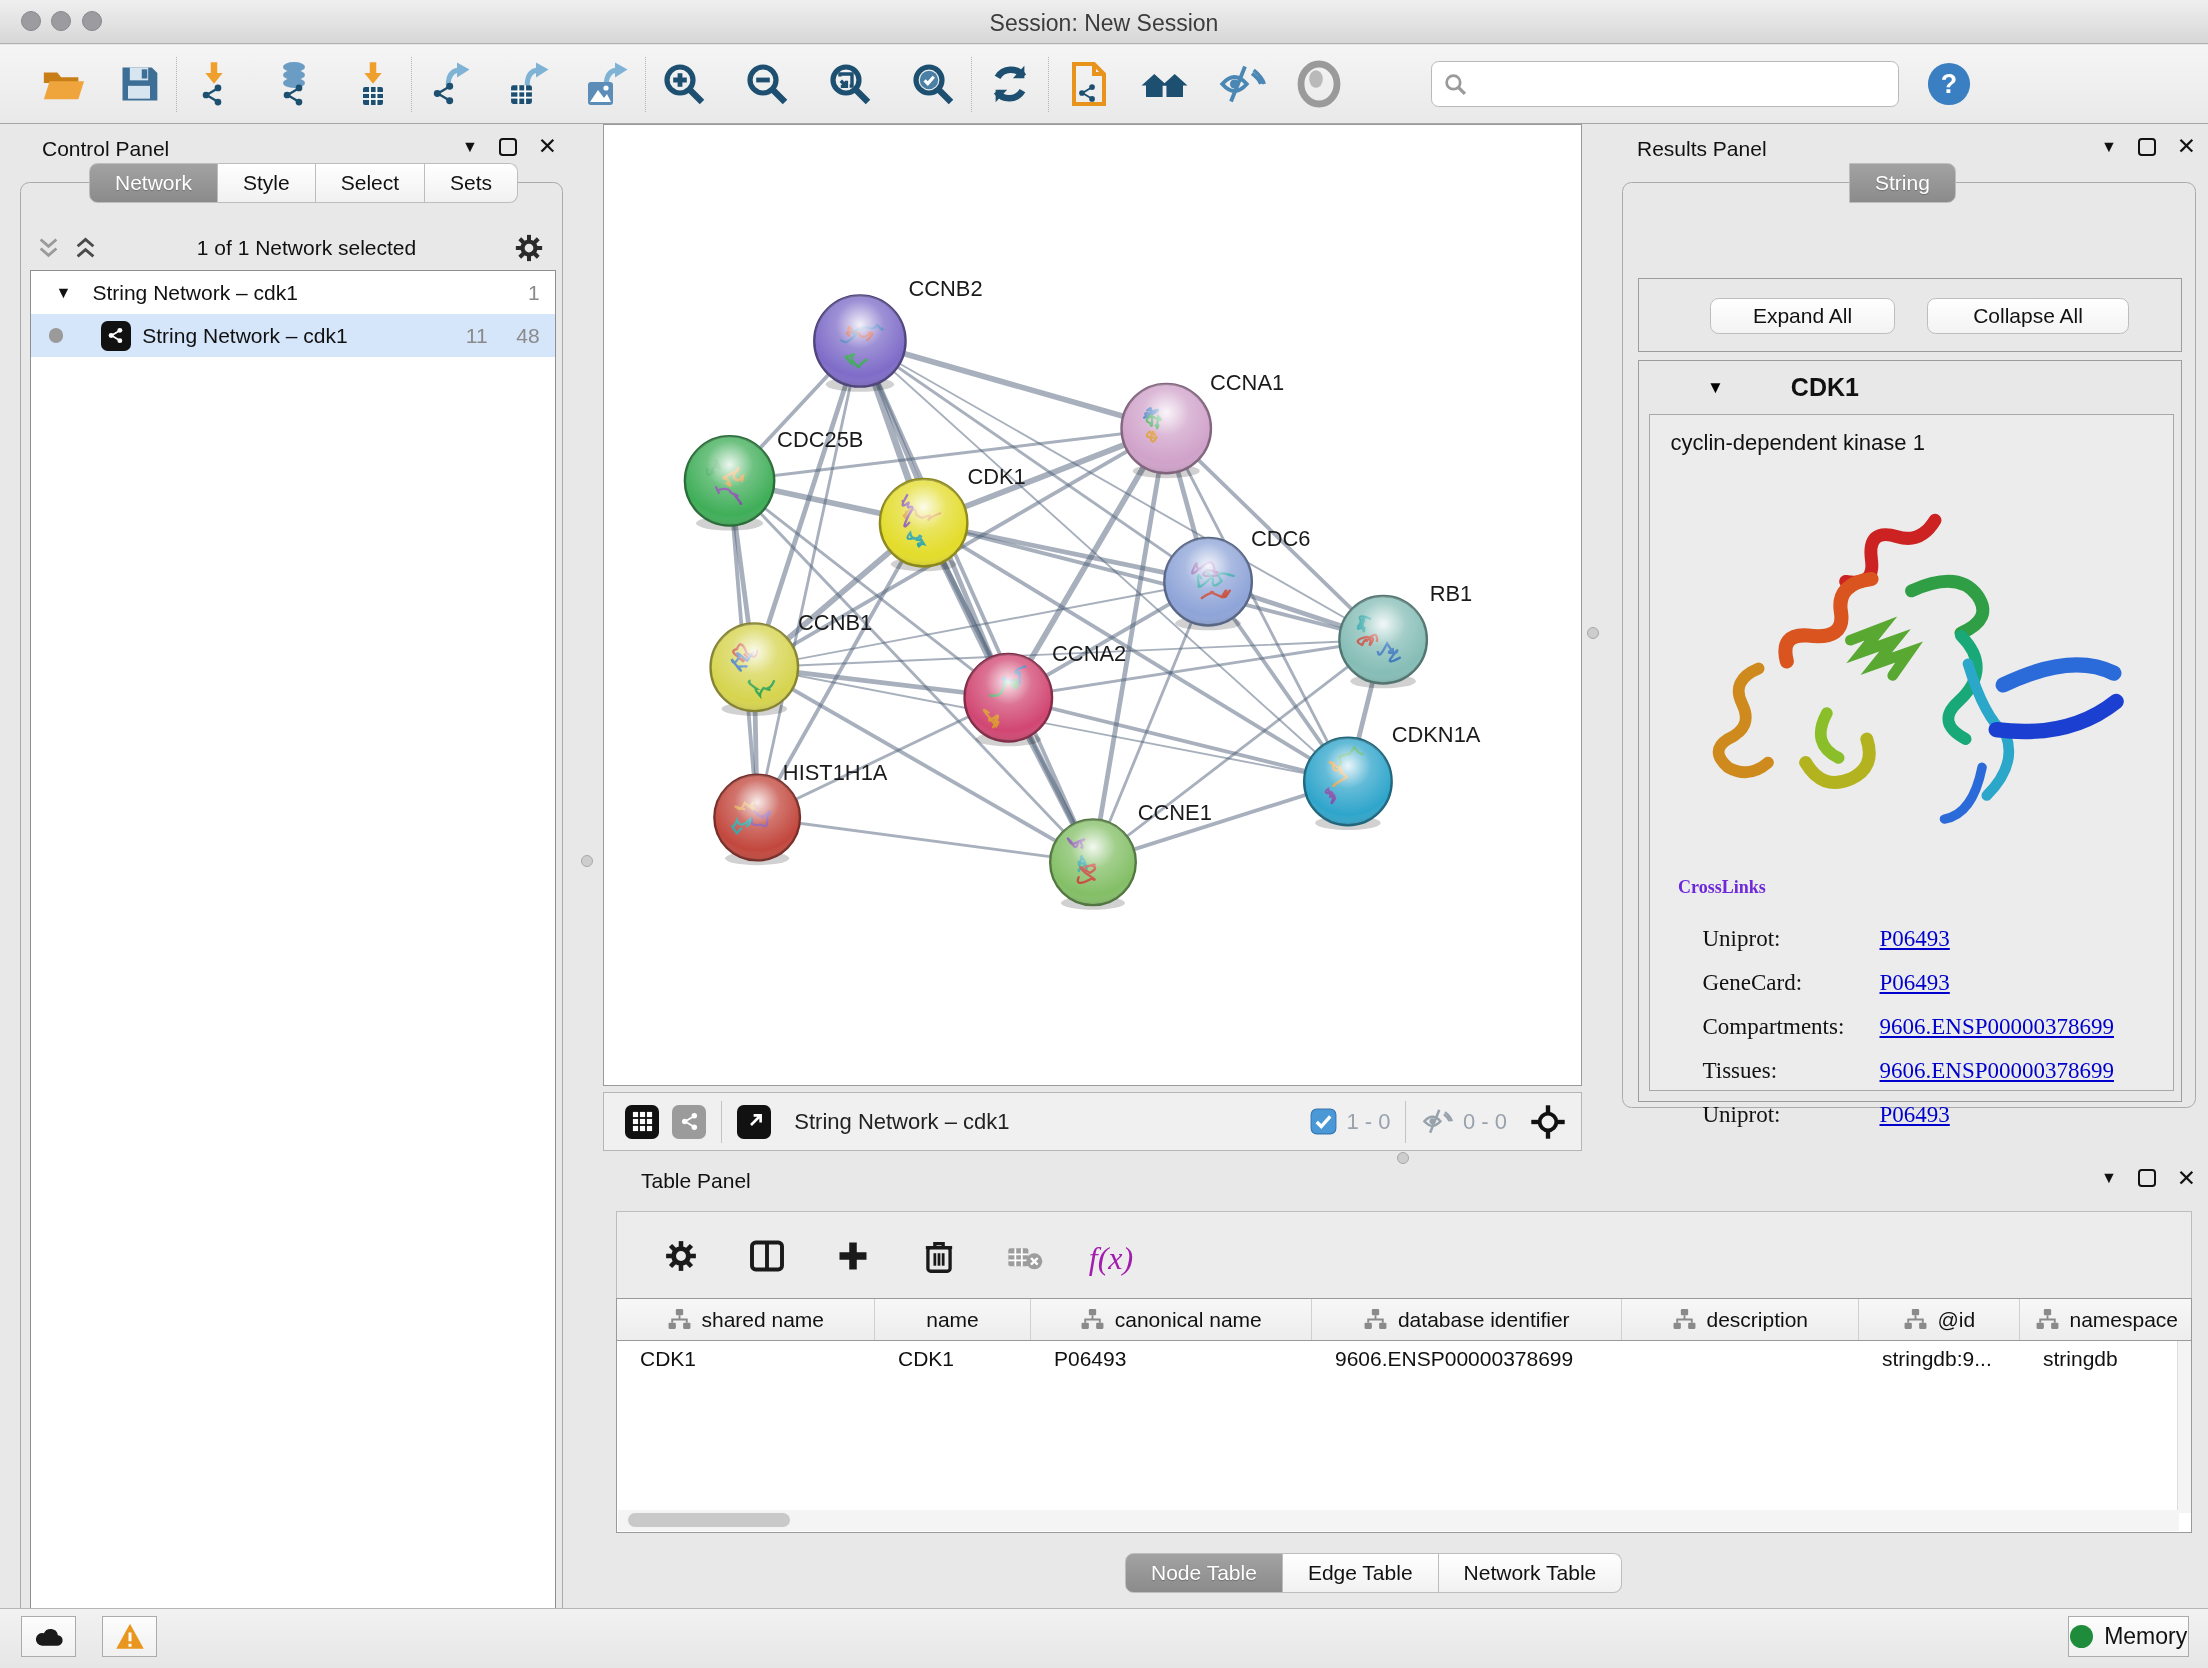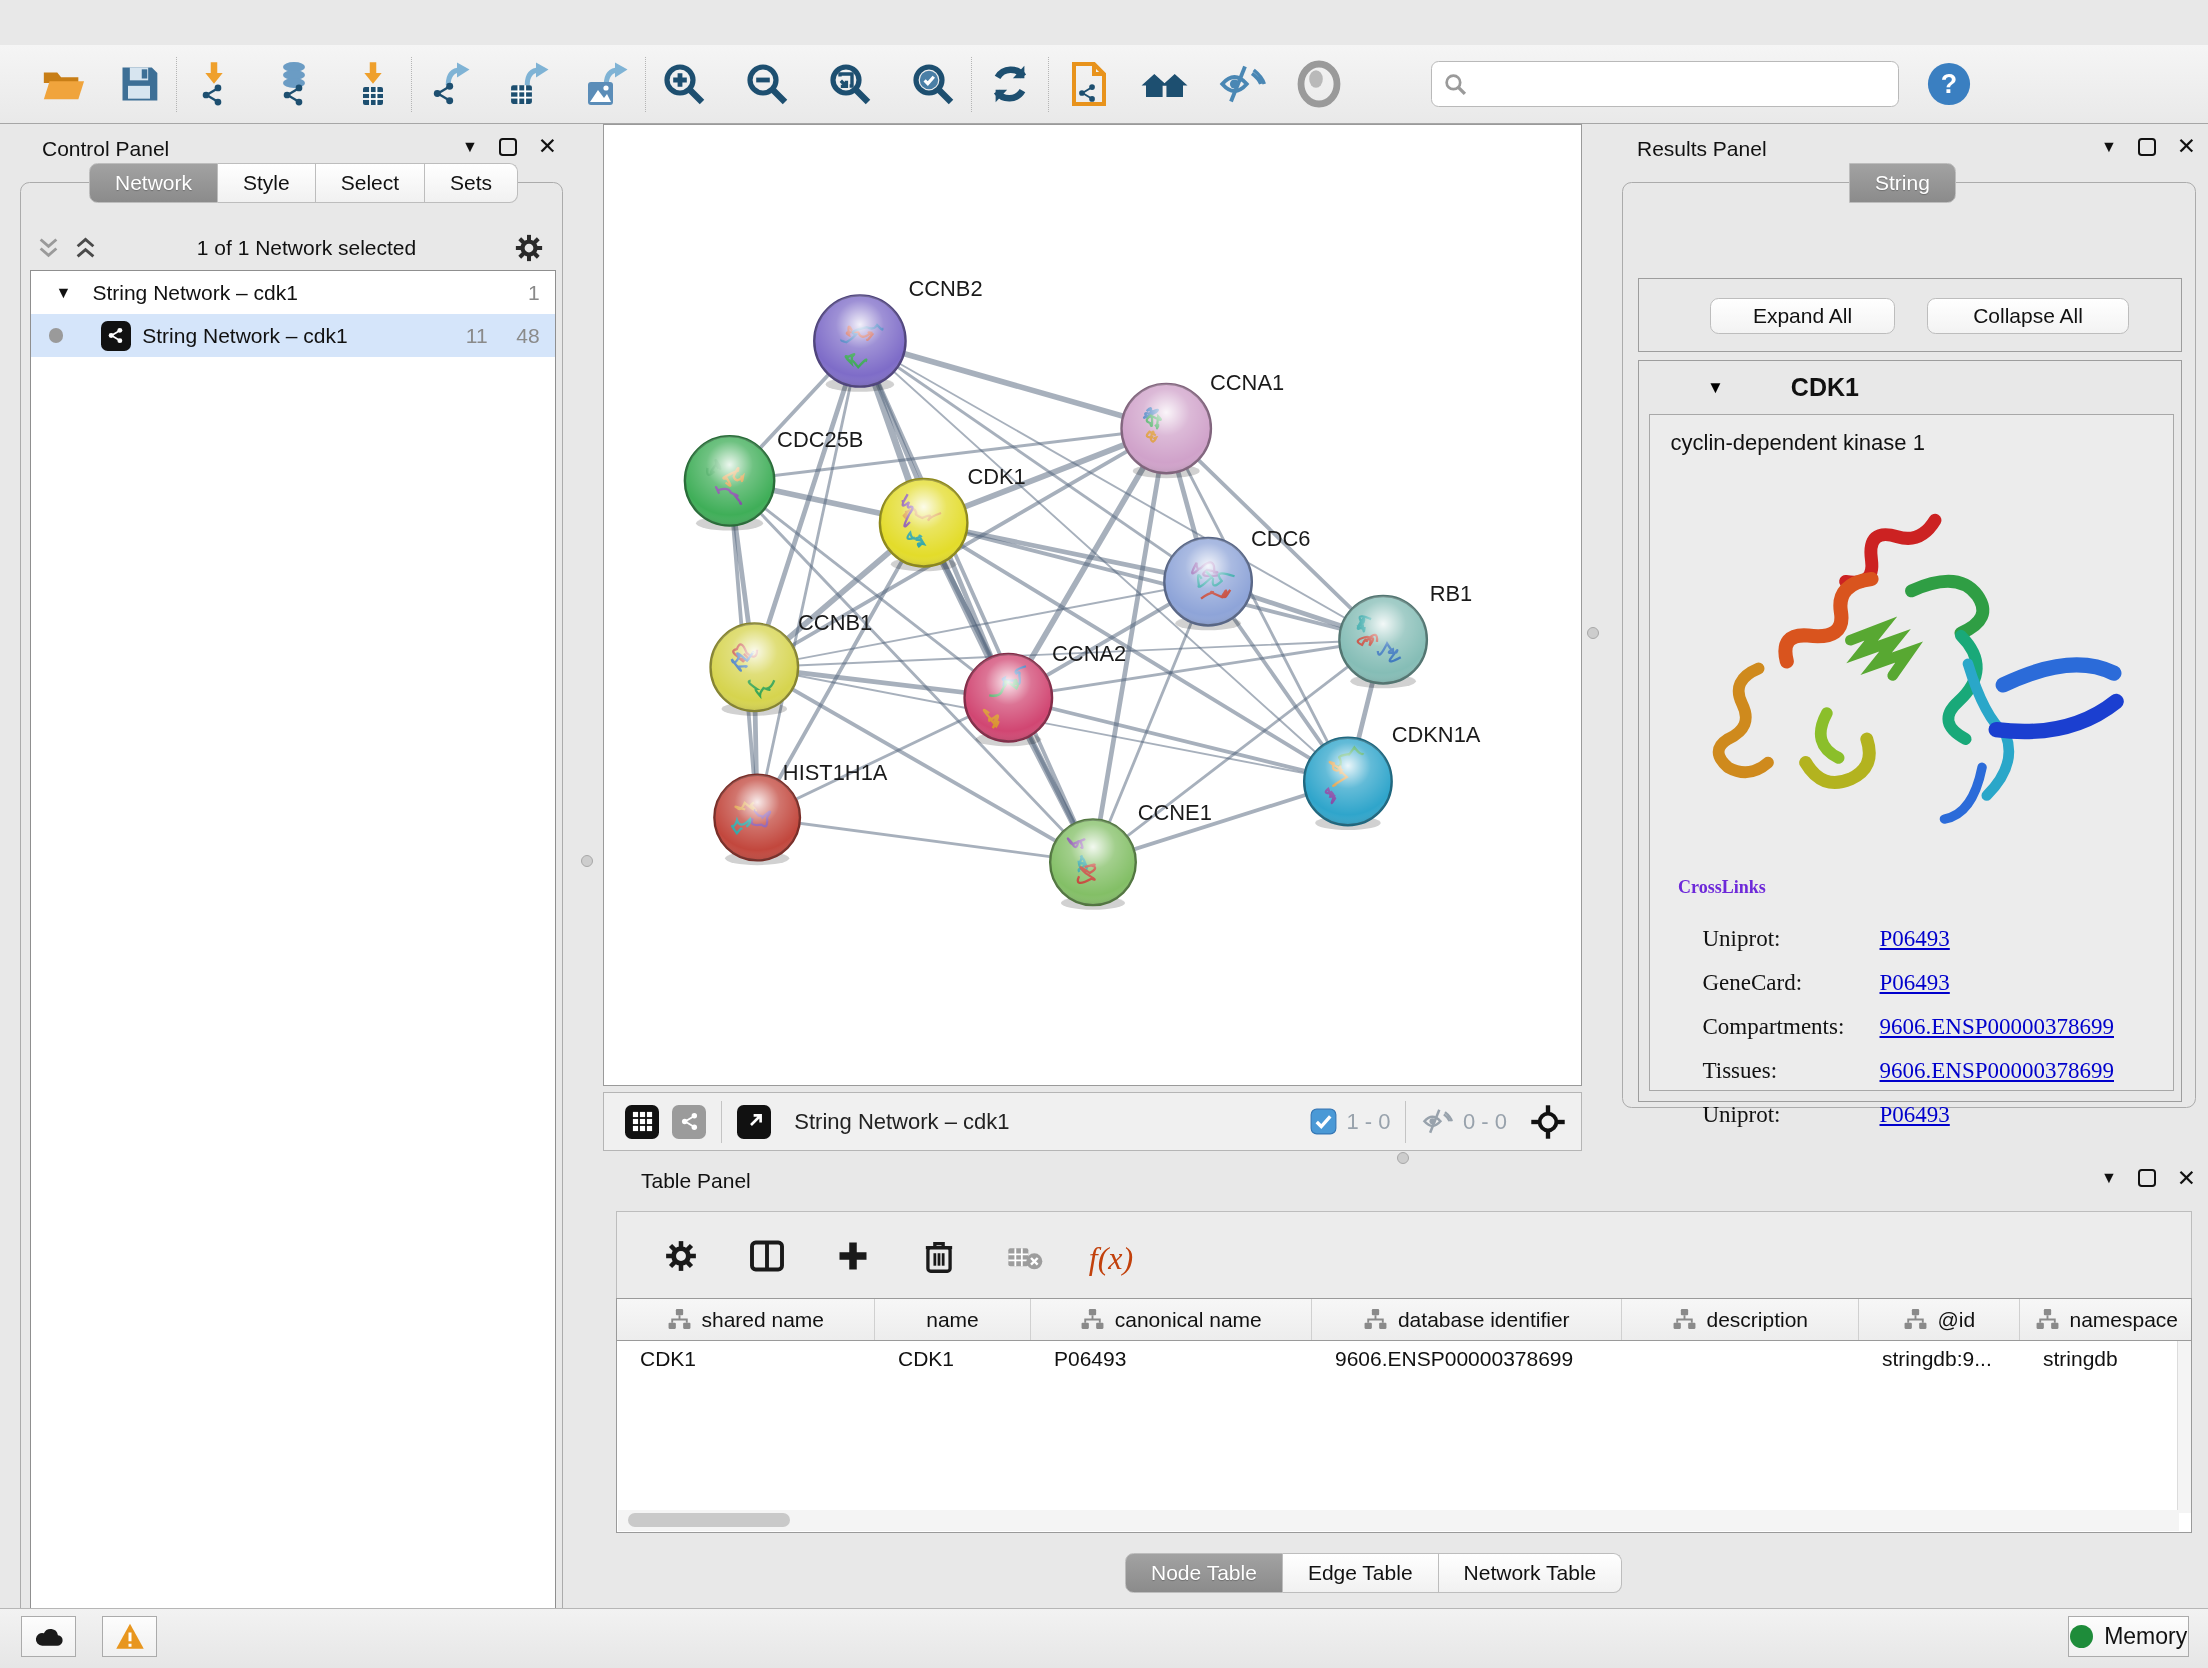--- a/index.html
+++ b/index.html
@@ -95,21 +95,21 @@
   .xl-row { display:flex; height:44px; align-items:center; font-family:"Liberation Serif","DejaVu Serif",serif; font-size:23px; }
   .xl-label { width:177px; color:#111; }
   .xl-value { color:#0000cc; text-decoration:underline; cursor:pointer; white-space:nowrap; }
 
   
   .table-panel { position:absolute; left:590px; top:1165px; width:1619px; height:442px; background:#e8e8e8; }
   .tp-header { position:absolute; left:51px; top:3.8px; }
   .tp-toolbar { position:absolute; left:26px; top:46px; width:1576px; height:88px; background:#ececec;
     border:1px solid #bdbdbd; border-bottom:none; display:flex; align-items:center; gap:42px; padding-left:42px; }
   .tp-tool { width:44px; height:44px; display:flex; align-items:center; justify-content:center; cursor:pointer; }
-  .fx { font-family:"Liberation Serif","DejaVu Serif",serif; font-style:italic; font-size:32px; color:#c2410c;margin-top:6px; }
+  .fx { font-family:"Liberation Serif","DejaVu Serif",serif; font-style:italic; font-size:32px; color:#a21caf;margin-top:6px; }
   .tp-table { position:absolute; left:26px; top:133px; width:1576px; height:235px; background:#fff; border:1px solid #9a9a9a; overflow:hidden; }
   .tp-headrow { display:flex; height:42px; background:linear-gradient(#f7f7f7,#ededed); border-bottom:1px solid #9a9a9a; }
   .tp-col { display:flex; align-items:center; justify-content:center; gap:9.5px; font-size:21px; color:#111;
     border-right:1px solid #d0d0d0; overflow:hidden; white-space:nowrap; flex:0 0 auto; }
   .tp-datarow { display:flex; height:40px; }
   .tp-cell { font-size:21px; color:#111; padding:5.7px 0 0 23px; overflow:hidden; white-space:nowrap; flex:0 0 auto; }
   .tp-hscroll { position:absolute; left:1px; bottom:1px; width:1561px; height:21px; background:#f4f4f4; }
   .tp-hthumb { position:absolute; left:9.5px; top:2.9px; width:162px; height:14.3px; background:#c9c9c9; border-radius:7.6px; }
   .tp-vscroll { position:absolute; right:0; top:42px; width:14.3px; height:172px; background:#f4f4f4; border-left:1px solid #dcdcdc; }
   .tp-tabs { position:absolute; left:535px; top:388px; }
@@ -206,20 +206,26 @@
         <g stroke="#fff" stroke-width="1.8">
           <line x1="2" y1="9" x2="22" y2="9"></line>
             <line x1="2" y1="15" x2="22" y2="15"></line>
           <line x1="9" y1="3" x2="9" y2="21"></line>
             <line x1="15.5" y1="3" x2="15.5" y2="21"></line>
         </g>
       </symbol>
     </defs>
   </svg>
 
+  <div class="titlebar">
+    <div class="traffic" style="left:21px"></div>
+    <div class="traffic" style="left:51px"></div>
+    <div class="traffic" style="left:82px"></div>
+    <div class="win-title">Session: New Session</div>
+  </div>
 
   <div class="toolbar">
     <div class="tb-icon" style="margin-left:38px">
       <svg width="46" height="46" viewBox="0 0 48 48">
         <path d="M4 12 h14 l4 5 h18 v6 H4 Z" fill="#c87e16"></path>
         <path d="M4 40 L10 21 H46 L40 40 Z" fill="#f0a43c"></path>
       </svg>
     </div>
     <div class="tb-icon" style="margin-left:27px">
       <svg width="44" height="44" viewBox="0 0 48 48">

